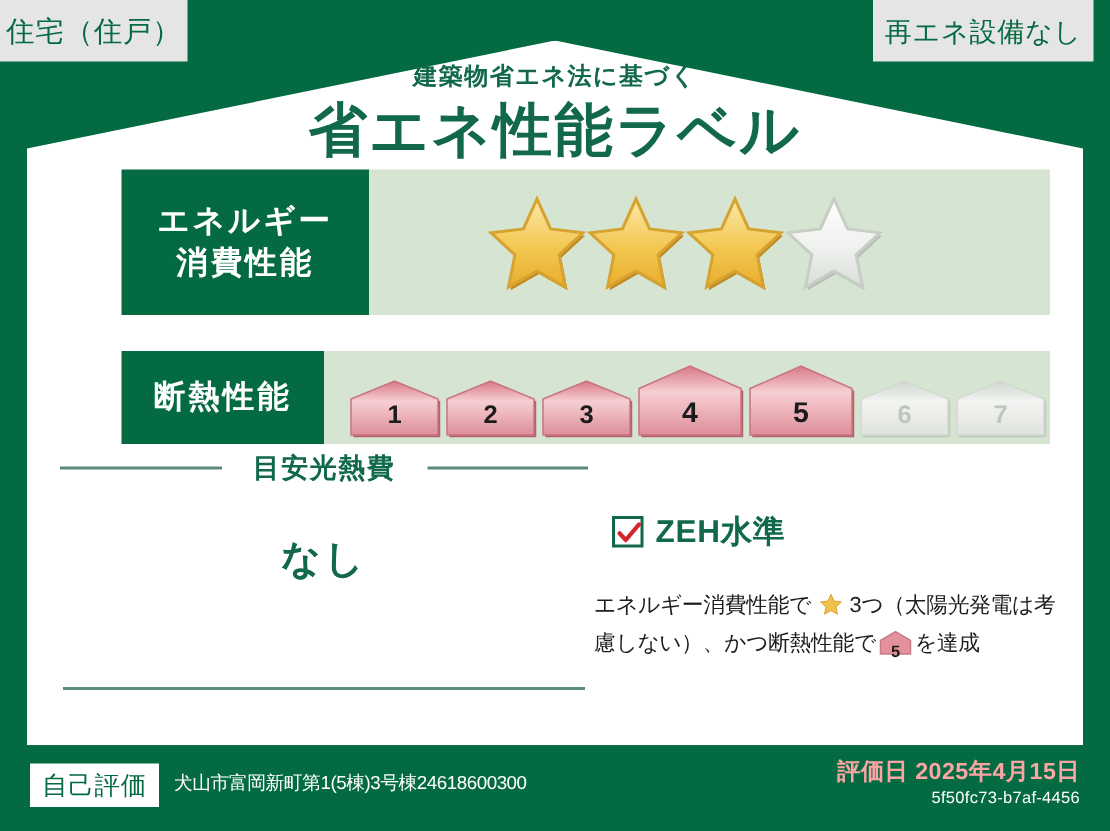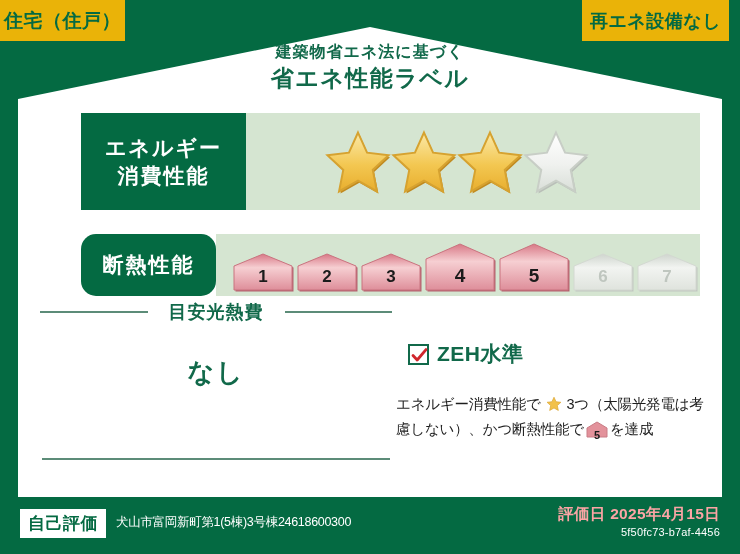--- a/index.html
+++ b/index.html
@@ -10,23 +10,23 @@
   #root {
     position: relative;
     width: 740px; height: 554px;
     background: #046A42;
     overflow: hidden;
   }
 
   
   .corner-badge {
     position: absolute;
-    background: #eab308;
+    background: #e5e5e5;
     color: #046A42;
-    font-weight: bold;
+    font-weight: normal;
     display: flex; align-items: center; justify-content: center;
     letter-spacing: 0.5px;
   }
   #badge-left  { left: 0;  top: 0; width: 125px; height: 41px; font-size: 19px; }
   #badge-right { right: 11px; top: 0; width: 147px; height: 41px; font-size: 18px; }
 
   
   #card {
     position: absolute;
     left: 18px; top: 27px;
@@ -39,21 +39,21 @@
   
   #title-block {
     position: absolute; left: 0; right: 0; top: 42px;
     text-align: center;
   }
   #title-sub {
     font-size: 16px; font-weight: bold; color: #11694A;
     letter-spacing: 1px; line-height: 1.2;
   }
   #title-main {
-    font-size: 23px; font-weight: bold; color: #11694A;
+    font-size: 39px; font-weight: bold; color: #11694A;
     letter-spacing: 1.5px; line-height: 1.25; margin-top: 3px;
   }
 
   
   .metric-row {
     position: absolute;
     display: flex; align-items: stretch; padding-left: 41px;
   }
   .metric-label {
     background: #046A42; color: #ffffff;
@@ -66,21 +66,21 @@
     background: #D5E5D1;
     display: flex; align-items: center;
     flex: 1;
   }
 
   #row-energy { left: 40px; top: 113px; width: 660px; height: 97px; }
   #row-energy .metric-label { width: 165px; font-size: 21px; }
   #row-energy .metric-panel { padding-left: 78px; gap: 0px; }
 
   #row-insul { left: 40px; top: 234px; width: 660px; height: 62px; }
-  #row-insul .metric-label { width: 165px; font-size: 21px; border-radius: 15px; }
+  #row-insul .metric-label { width: 165px; font-size: 21px; }
   #row-insul .metric-panel { padding-left: 16px; align-items: flex-end; }
 
   
   .star { width: 68px; height: 68px; display: block; margin-right: -2px; }
 
   
   #grade-strip {
     display: flex; align-items: flex-end;
     height: 62px; padding-bottom: 4px;
   }
@@ -148,21 +148,21 @@
   }
 
   
   #footer {
     position: absolute; left: 0; right: 0; bottom: 0; height: 57px;
     background: #046A42;
   }
   #self-eval {
     position: absolute; left: 20px; top: 12px;
     background: #ffffff; color: #046A42;
-    font-size: 17px; font-weight: bold; letter-spacing: 0.5px;
+    font-size: 17px; font-weight: normal; letter-spacing: 0.5px;
     padding: 3px 8px;
   }
   #address {
     position: absolute; left: 116px; top: 17px;
     color: #ffffff; font-size: 12.5px; letter-spacing: -0.3px;
     white-space: nowrap;
   }
   #eval-date {
     position: absolute; right: 20px; top: 7px;
     color: #fca5a5; font-size: 15.5px; font-weight: bold;

